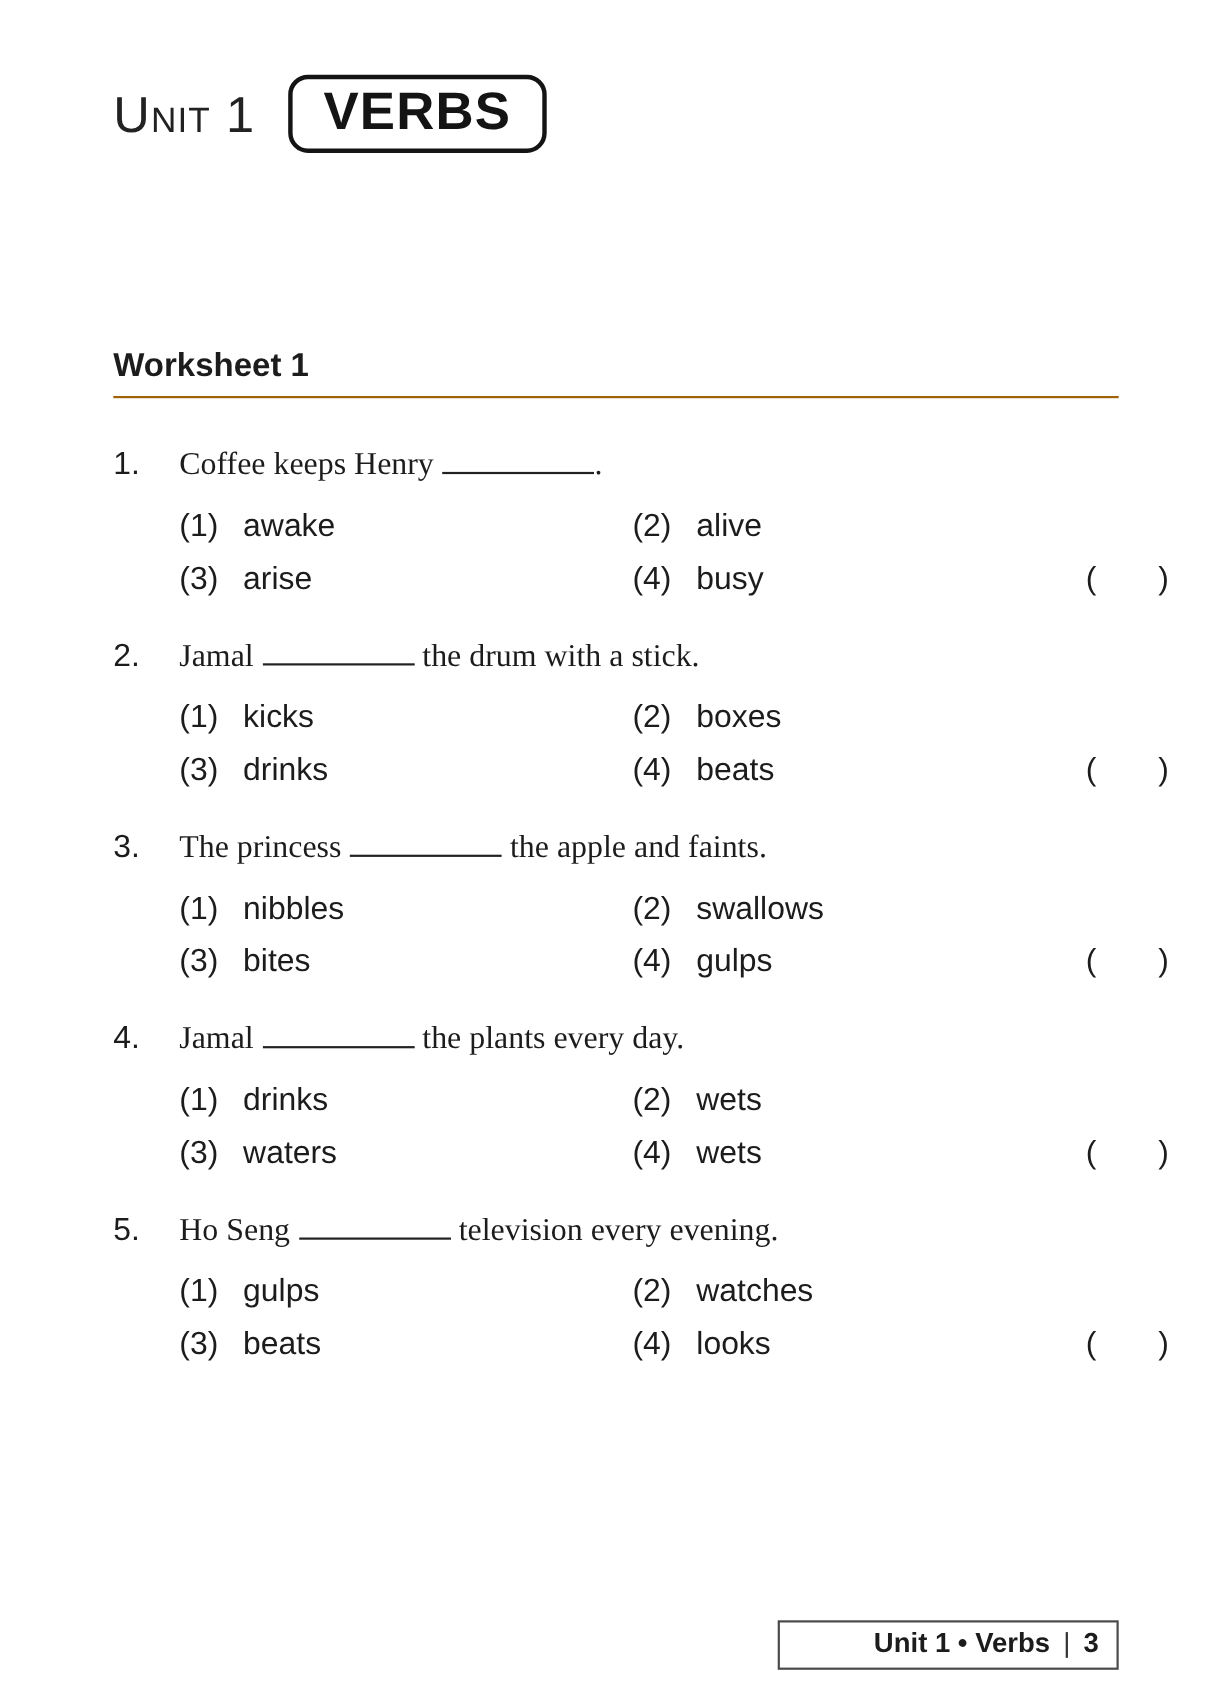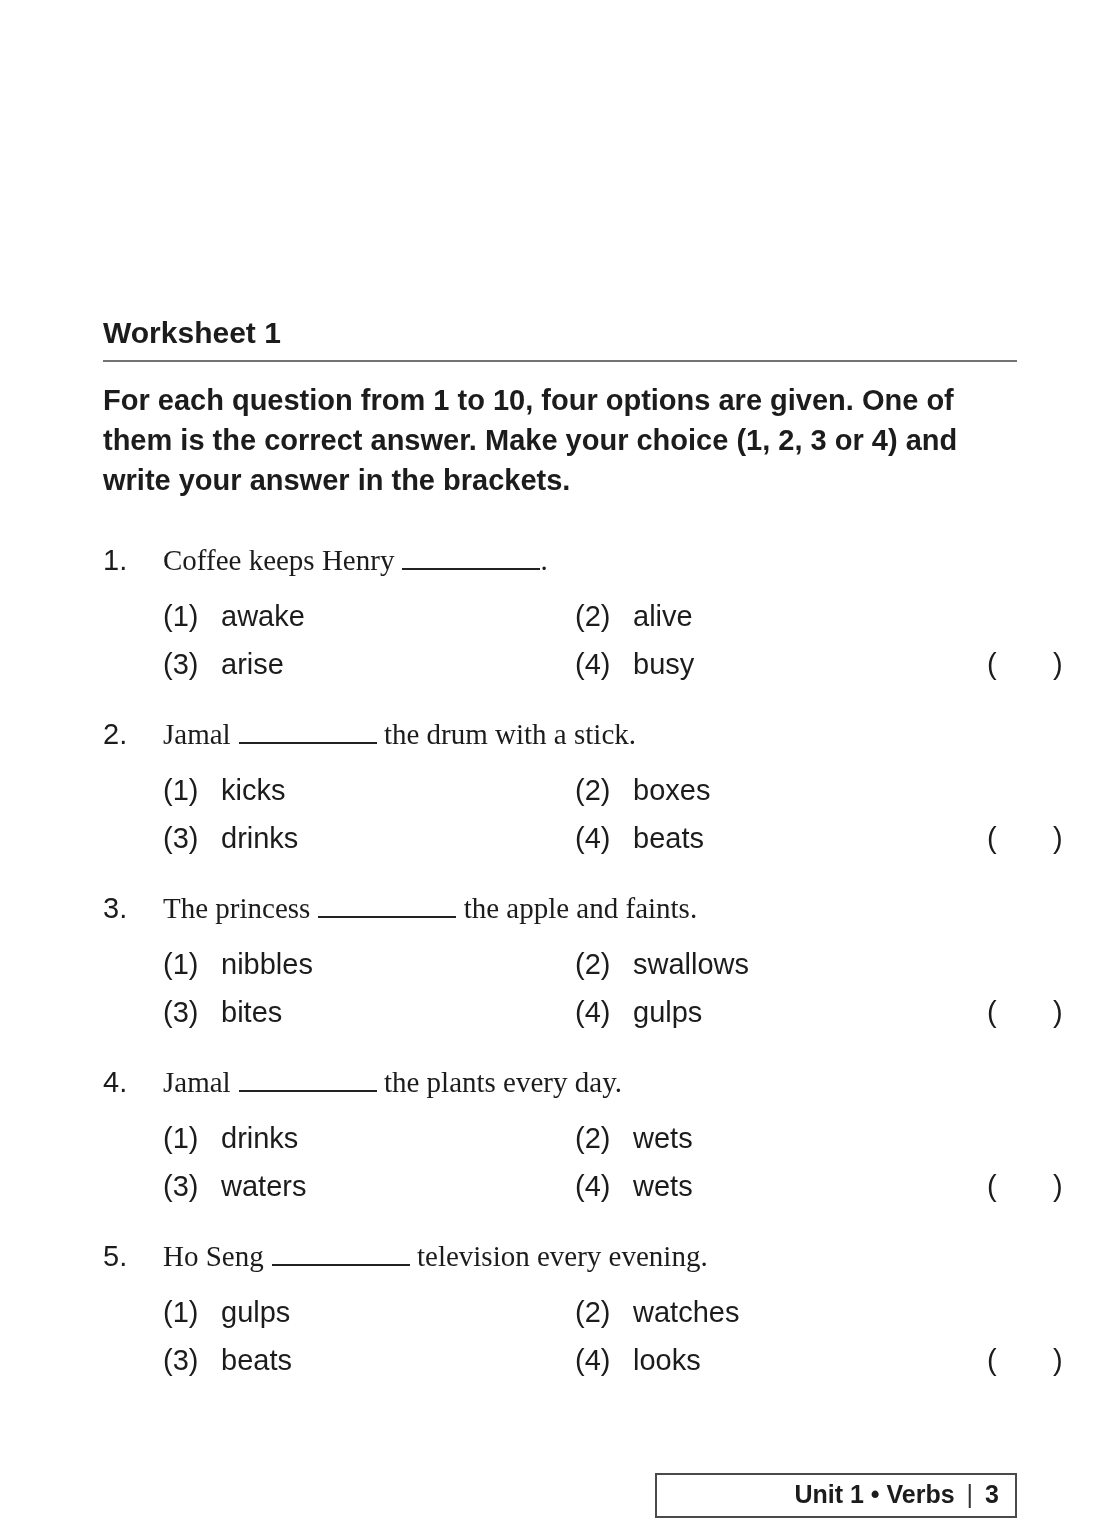--- a/index.html
+++ b/index.html
@@ -40,21 +40,21 @@
     color: #141414;
   }
   
   .main {
     padding: 316px 103px 0 103px;
   }
   .worksheet-head {
     font-size: 30px;
     font-weight: 700;
     padding-bottom: 10px;
-    border-bottom: 2px solid #737373;
+    border-bottom: 2px solid #a16207;
   }
   .instructions {
     margin-top: 18px;
     font-size: 29px;
     font-weight: 700;
     line-height: 1.38;
   }
   
   .questions { margin-top: 40px; }
   .question { margin-bottom: 26px; }
@@ -86,50 +86,51 @@
   .bracket {
     margin-left: auto;
     white-space: pre;
     font-size: 29px;
   }
   
   .footer-box {
     position: absolute;
     right: 103px;
     bottom: 18px;
-    width: 362px;
+    width: 310px;
     border: 2px solid #4a4a4a;
     padding: 5px 16px 7px 16px;
     text-align: right;
     font-size: 25px;
     font-weight: 700;
     color: #1c1c1c;
     background: #fff;
   }
   .footer-sep {
     font-weight: 400;
     margin: 0 12px;
     color: #333;
   }
 </style>
 </head>
 <body>
 
 <div class="page">
 
+  <div class="unit-row">
+    <span class="unit-label">Unit 1</span>
+    <span class="unit-title-box">
+      <span>VERBS</span>
+    </span>
+  </div>
 
   <div class="main">
 
     <div class="worksheet-head">Worksheet 1</div>
 
-    <div class="instructions">
-      <div>For each question from 1 to 10, four options are given. One of</div>
-      <div>them is the correct answer. Make your choice (1, 2, 3 or 4) and</div>
-      <div>write your answer in the brackets.</div>
-    </div>
 
     <div class="questions">
 
       <div class="question">
         <div class="q-line">
           <span class="q-num">1.</span>
           <span class="q-text"><span>Coffee keeps Henry</span><span class="blank"></span><span>.</span></span>
         </div>
         <div class="options">
           <div class="opt-row">

